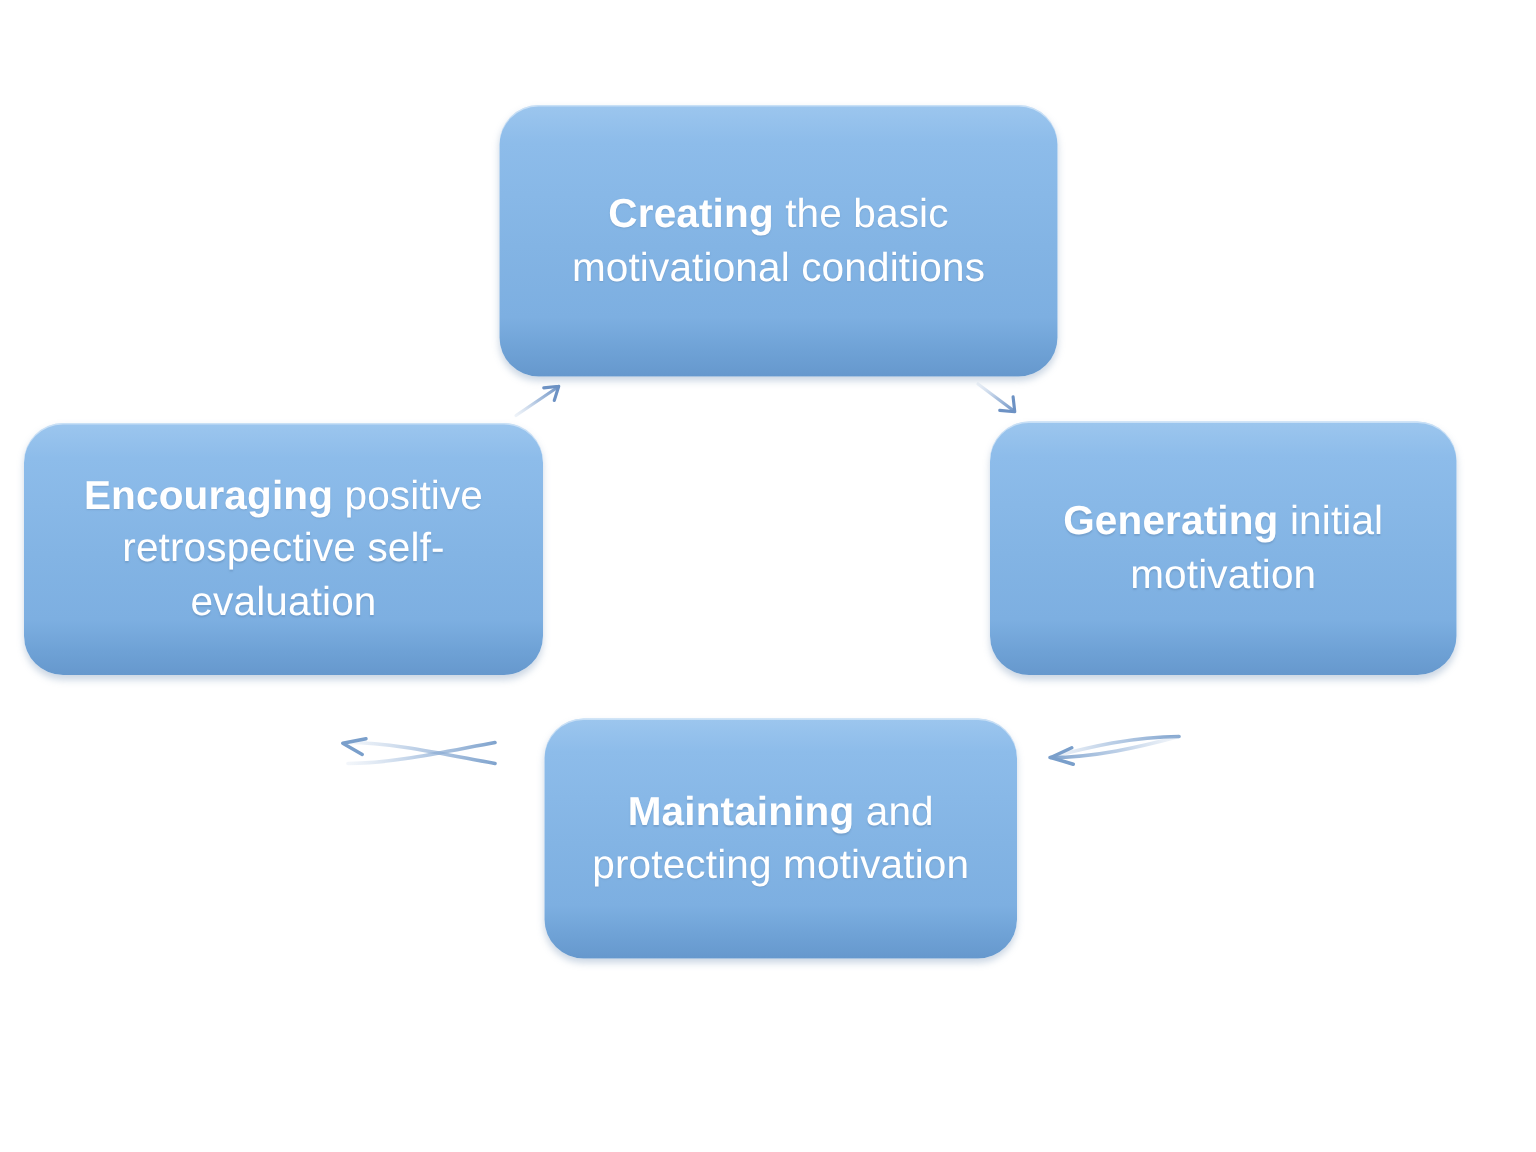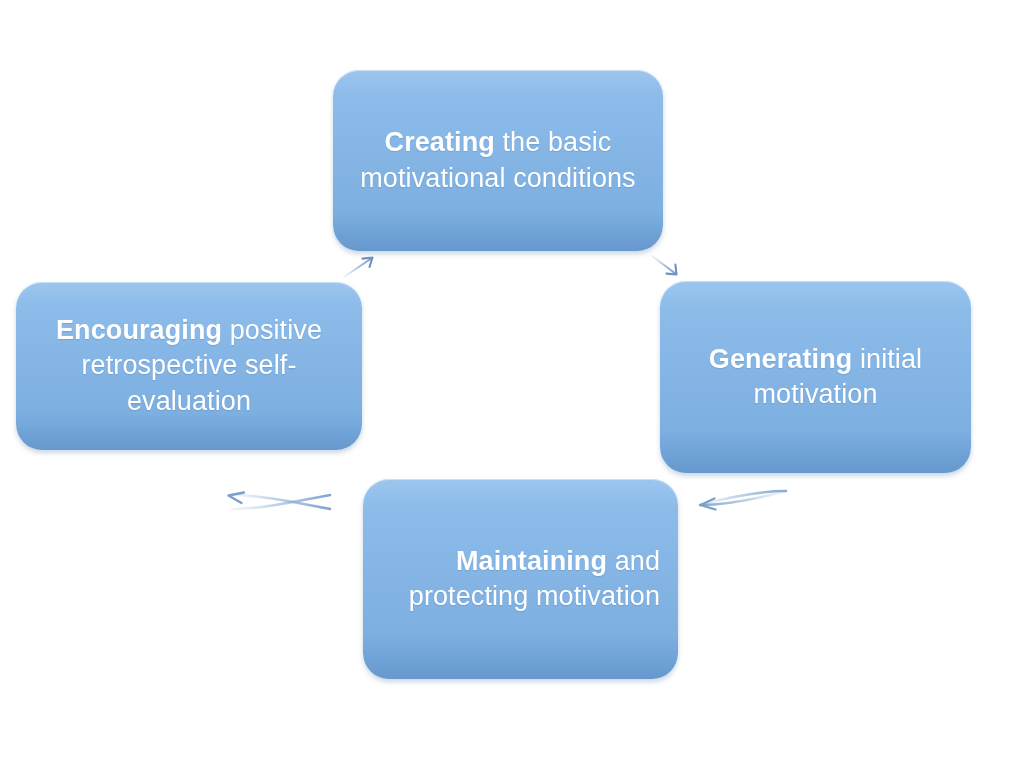--- a/index.html
+++ b/index.html
@@ -42,23 +42,23 @@
     font-size: 27px;
     line-height: 1.30;
     letter-spacing: 0.1px;
     text-shadow: 0 1px 1px rgba(90,125,165,0.35);
     font-weight: 400;
   }
   .node .txt b {
     font-weight: 700;
   }
 
-  #node-top    { left: 333px; top: 70px;  width: 330px; height: 181px; }
-  #node-right  { left: 660px; top: 281px; width: 311px; height: 192px; }
-  #node-bottom { left: 363px; top: 479px; width: 315px; height: 200px; text-align: right; }
+  #node-top    { left: 333px; top: 70px;  width: 372px; height: 181px; }
+  #node-right  { left: 660px; top: 281px; width: 311px; height: 169px; }
+  #node-bottom { left: 363px; top: 479px; width: 315px; height: 160px; }
   #node-left   { left: 16px;  top: 282px; width: 346px; height: 168px; }
 
   
   #arrows {
     position: absolute;
     left: 0; top: 0;
     width: 1024px;
     height: 768px;
     pointer-events: none;
   }

